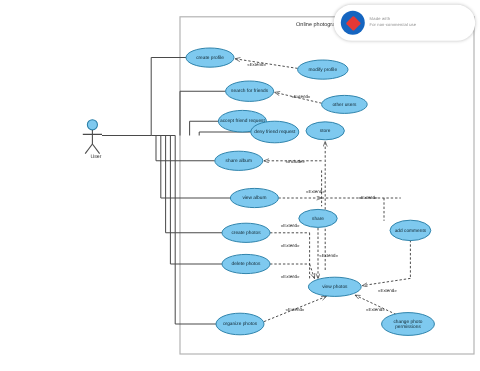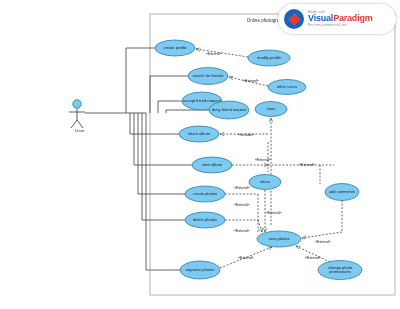--- a/index.html
+++ b/index.html
@@ -190,16 +190,15 @@
 <div class="boundary-title">Online photograph library</div>
 
 <div class="actor-label">User</div>
 
 <div class="wm">
   <div class="wm-logo">
     <div class="dia"></div>
   </div>
   <div class="wm-txt">
     <span class="wm-made">Made with</span>
-    <span class="wm-brand"><span>Visual</span><span class="vp2">Paradigm</span></span>
     <span class="wm-sub">For non-commercial use</span>
   </div>
 </div>
 
 </body></html>

